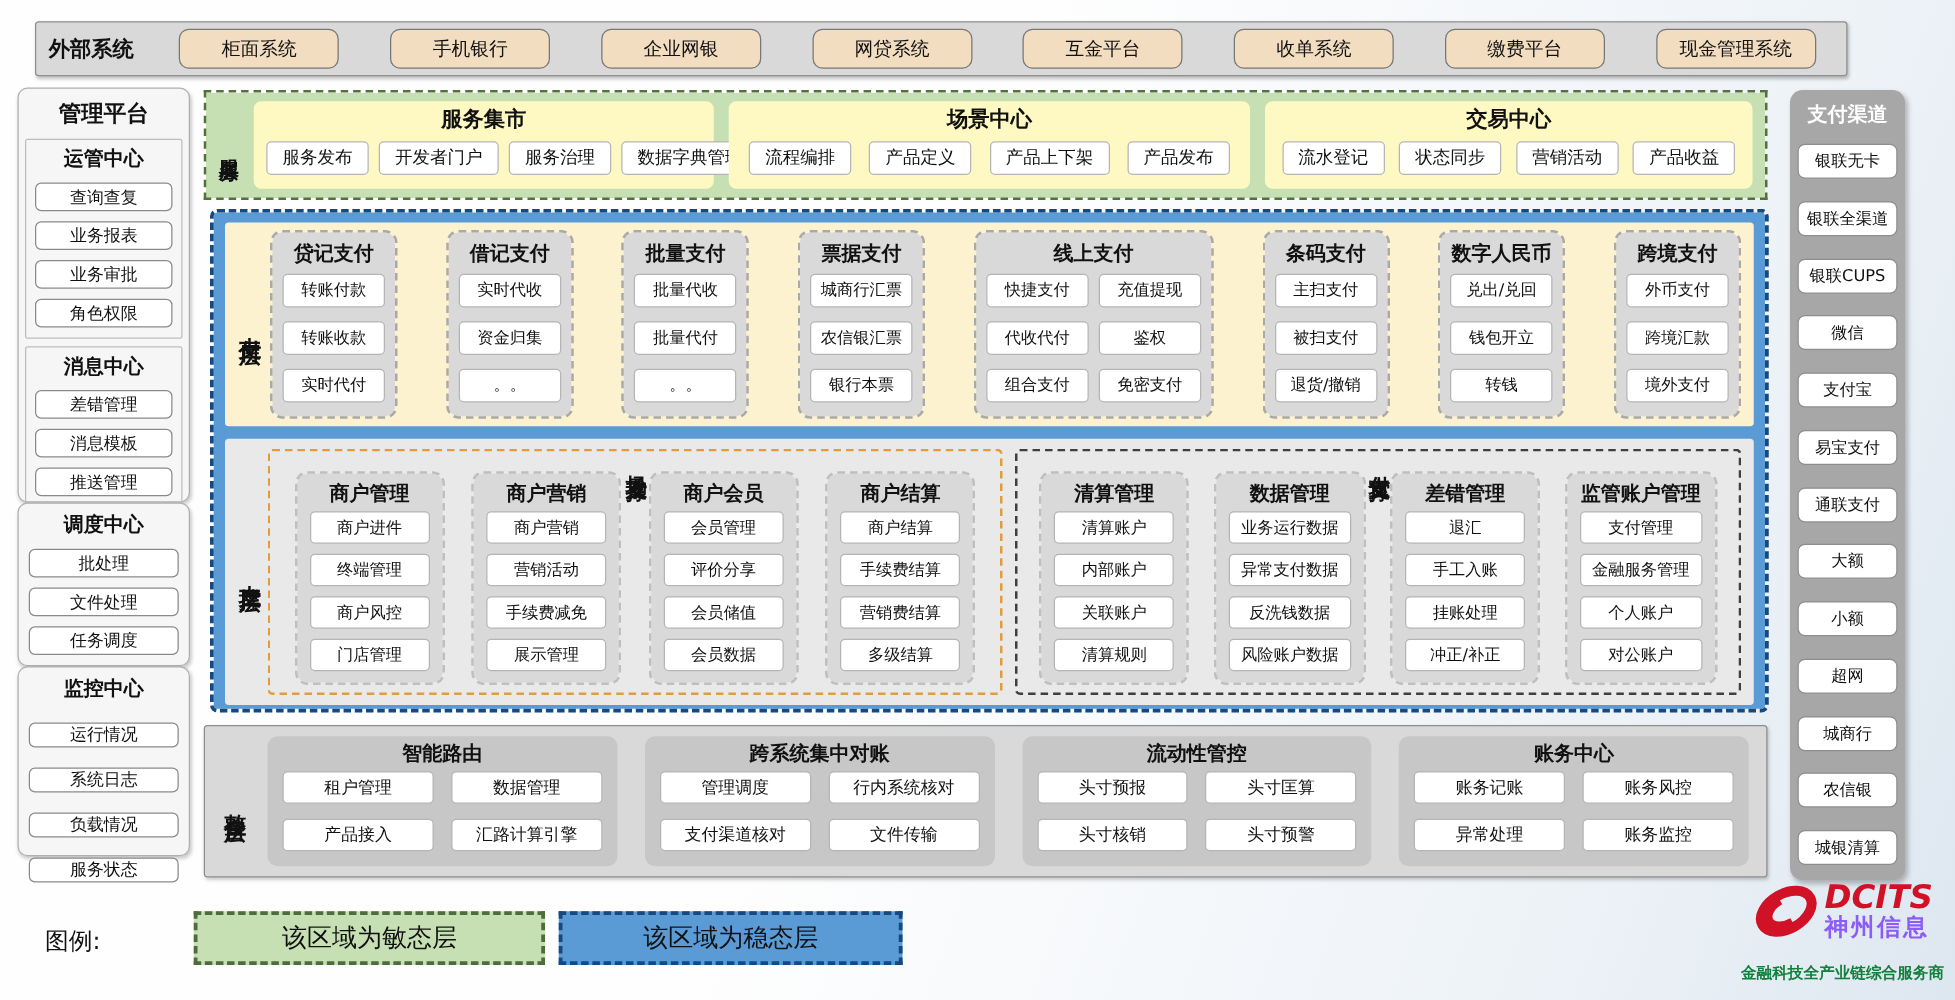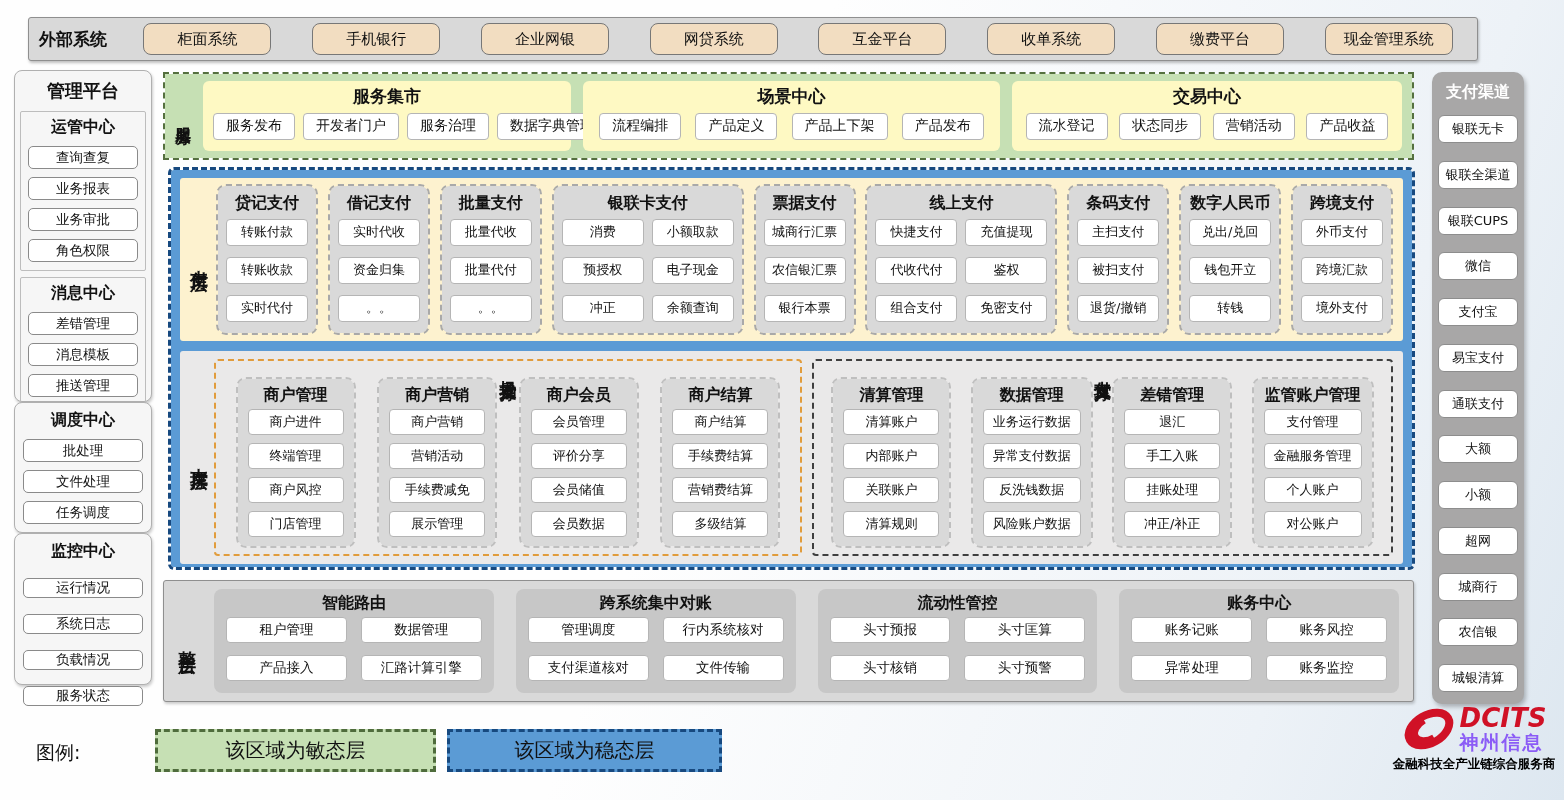--- a/index.html
+++ b/index.html
@@ -93,21 +93,21 @@
   
   .legend-label{position:absolute;left:36px;top:740px;font-size:19px;}
   .legend-box{position:absolute;display:flex;align-items:center;justify-content:center;
     font-size:20px;background-clip:padding-box;}
   .legend-box.agile{left:155px;top:729px;width:281px;height:43px;background:#c6e0b4;border:3px dashed #4f6c3c;}
   .legend-box.stable{left:447px;top:729px;width:275px;height:43px;background:#5b9bd5;border:3px dashed #17497f;}
   .logo{position:absolute;left:1388px;top:705px;width:172px;display:flex;flex-direction:column;align-items:center;}
   .logo-row{display:flex;align-items:center;gap:4px;}
   .logo-en{color:#d01126;font-weight:bold;font-style:italic;font-size:26px;line-height:1.05;}
   .logo-cn{color:#8b5cf6;font-size:19px;font-weight:bold;letter-spacing:2px;line-height:1.1;}
-  .logo-tagline{color:#000000;font-size:12.5px;font-weight:bold;margin-top:3px;white-space:nowrap;}
+  .logo-tagline{color:#15803d;font-size:12.5px;font-weight:bold;margin-top:17px;white-space:nowrap;}
 </style>
 </head>
 <body>
 
 <div class="topbar">
   <div class="topbar-label">外部系统</div>
   <div class="topbar-items" id="ext-items">
       <div class="btn tan-btn">柜面系统</div>
       <div class="btn tan-btn">手机银行</div>
       <div class="btn tan-btn">企业网银</div>
@@ -201,31 +201,20 @@
             <div class="btn white-btn">资金归集</div>
             <div class="btn white-btn">。。</div>
           </div>
         </div>
         <div class="pay-group cols1">
           <div class="group-title">批量支付</div>
           <div class="pay-items">
             <div class="btn white-btn">批量代收</div>
             <div class="btn white-btn">批量代付</div>
             <div class="btn white-btn">。。</div>
-          </div>
-        </div>
-        <div class="pay-group cols2">
-          <div class="group-title">银联卡支付</div>
-          <div class="pay-items">
-            <div class="btn white-btn">消费</div>
-            <div class="btn white-btn">小额取款</div>
-            <div class="btn white-btn">预授权</div>
-            <div class="btn white-btn">电子现金</div>
-            <div class="btn white-btn">冲正</div>
-            <div class="btn white-btn">余额查询</div>
           </div>
         </div>
         <div class="pay-group cols1">
           <div class="group-title">票据支付</div>
           <div class="pay-items">
             <div class="btn white-btn">城商行汇票</div>
             <div class="btn white-btn">农信银汇票</div>
             <div class="btn white-btn">银行本票</div>
           </div>
         </div>

